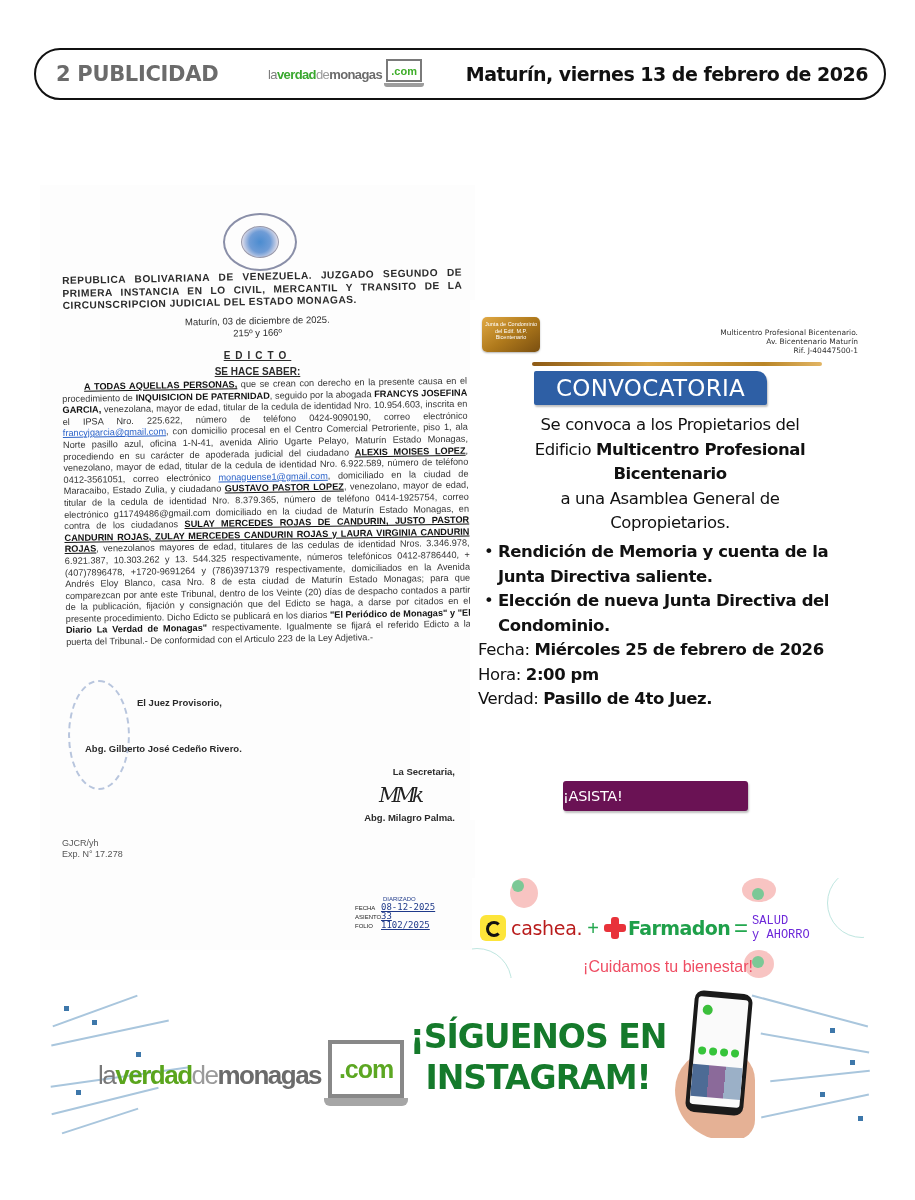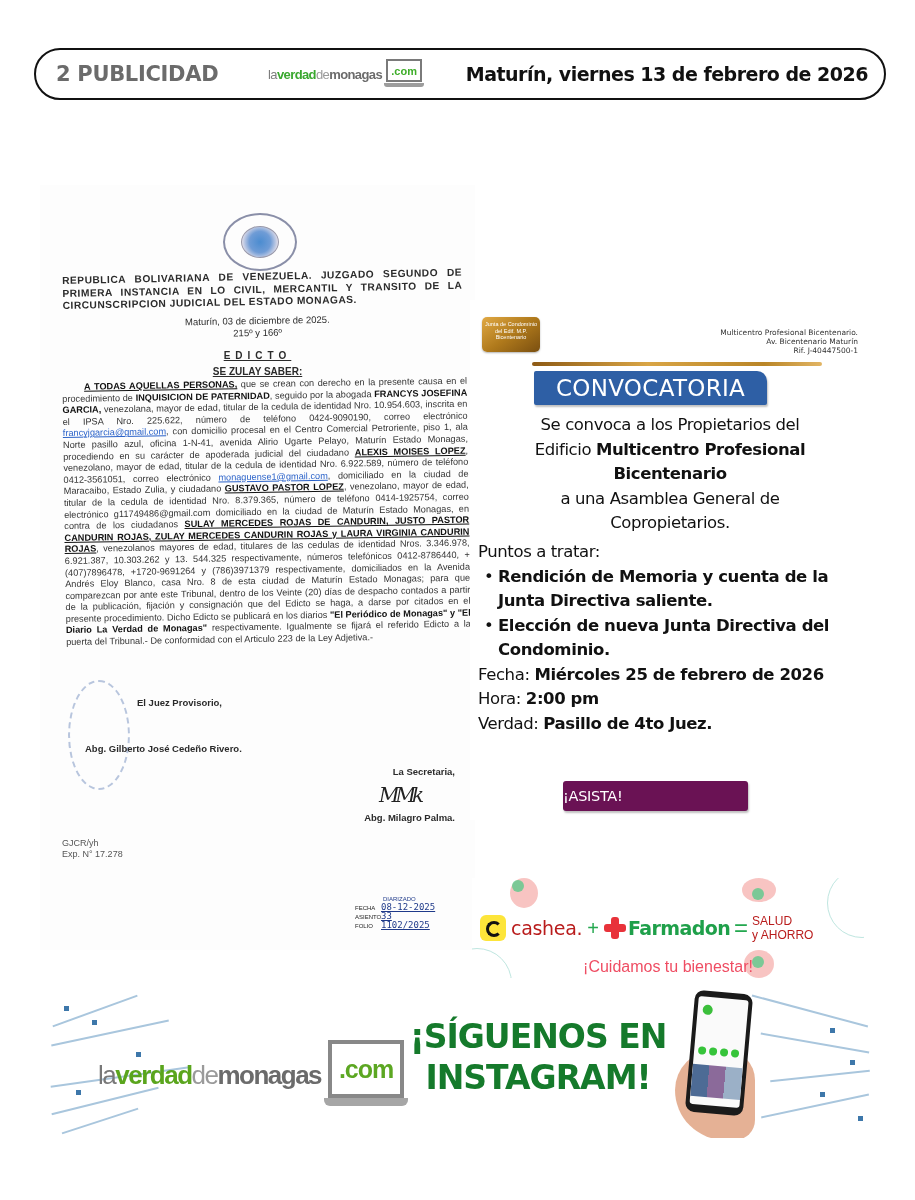--- a/index.html
+++ b/index.html
@@ -109,21 +109,21 @@
   .cashea-row { position: absolute; left: 8px; top: 36px; display: flex; align-items: center; }
   .cashea-logo { width: 26px; height: 26px; background: #fde53a; border-radius: 6px; position: relative; }
   .cashea-logo::after { content: ""; position: absolute; left: 6px; top: 6px; width: 10px; height: 10px; border: 3px solid #111; border-right-color: transparent; border-radius: 50%; }
   .cashea-txt { font-family: "DejaVu Sans", sans-serif; font-size: 19px; margin-left: 5px; color: #b91c1c; letter-spacing: -0.3px; }
   .plus { font-size: 20px; color: #24a84f; margin: 0 5px; }
   .farma-cross { width: 22px; height: 22px; position: relative; }
   .farma-cross::before { content: ""; position: absolute; left: 7px; top: 0; width: 8px; height: 22px; background: #e8323a; border-radius: 3px; }
   .farma-cross::after { content: ""; position: absolute; left: 0; top: 7px; width: 22px; height: 8px; background: #e8323a; border-radius: 3px; }
   .farma-txt { font-family: "DejaVu Sans", sans-serif; font-size: 19px; color: #1fa04a; font-weight: bold; letter-spacing: -0.6px; margin-left: 2px; }
   .eq { font-size: 24px; color: #24a84f; margin: 0 4px; }
-  .salud { font-family: Liberation Sans, sans-serif; font-size: 12px; line-height: 14px; color: #b91c1c; }
+  .salud { font-family: Liberation Mono, monospace; font-size: 12px; line-height: 14px; color: #6d28d9; }
   .cuidamos { position: absolute; left: 0; top: 80px; width: 392px; text-align: center; font-size: 16px; color: #ef4d63; }
 
   
   .ig-banner { position: absolute; left: 50px; top: 980px; width: 820px; height: 158px; background: #fff; overflow: hidden; }
   .circuit { position: absolute; top: 0; height: 158px; width: 150px; }
   .circuit .ln { position: absolute; height: 1.5px; background: #a9c6dd; }
   .circuit .sq { position: absolute; width: 5px; height: 5px; background: #3d77aa; }
   .big-brand { position: absolute; left: 48px; top: 60px; display: flex; align-items: center; }
   .big-brand .la { font-size: 26px; color: #787878; letter-spacing: -1.5px; }
   .big-brand .verdad { font-size: 26px; color: #5aa51d; font-weight: bold; letter-spacing: -1.5px; }
@@ -164,21 +164,21 @@
 <div class="edicto">
   <div class="seal">
       <div class="inner"></div>
     </div>
   <div class="ed-head">REPUBLICA BOLIVARIANA DE VENEZUELA. JUZGADO SEGUNDO DE PRIMERA INSTANCIA EN LO CIVIL, MERCANTIL Y TRANSITO DE LA CIRCUNSCRIPCION JUDICIAL DEL ESTADO MONAGAS.</div>
   <div class="ed-place">
     <div>Maturín, 03 de diciembre de 2025.</div>
     <div>215º y 166º</div>
   </div>
   <div class="ed-title">EDICTO</div>
-  <div class="ed-sub">SE ZULAY SABER:</div>
+  <div class="ed-sub">SE HACE SABER:</div>
   <div class="ed-body">
     <span class="indent"></span><span class="u">A TODAS AQUELLAS PERSONAS,</span><span> que se crean con derecho en la presente causa en el procedimiento de </span><b>INQUISICION DE PATERNIDAD</b><span>, seguido por la abogada </span><b>FRANCYS JOSEFINA GARCIA,</b><span> venezolana, mayor de edad, titular de la cedula de identidad Nro. 10.954.603, inscrita en el IPSA Nro. 225.622, número de teléfono 0424-9090190, correo electrónico </span><a>francyjgarcia@gmail.com</a><span>, con domicilio procesal en el Centro Comercial Petroriente, piso 1, ala Norte pasillo azul, oficina 1-N-41, avenida Alirio Ugarte Pelayo, Maturín Estado Monagas, procediendo en su carácter de apoderada judicial del ciudadano </span><span class="u">ALEXIS MOISES LOPEZ</span><span>, venezolano, mayor de edad, titular de la cedula de identidad Nro. 6.922.589, número de teléfono 0412-3561051, correo electrónico </span><a>monaguense1@gmail.com</a><span>, domiciliado en la ciudad de Maracaibo, Estado Zulia, y ciudadano </span><span class="u">GUSTAVO PASTOR LOPEZ</span><span>, venezolano, mayor de edad, titular de la cedula de identidad Nro. 8.379.365, número de teléfono 0414-1925754, correo electrónico g11749486@gmail.com domiciliado en la ciudad de Maturín Estado Monagas, en contra de los ciudadanos </span><span class="u">SULAY MERCEDES ROJAS DE CANDURIN, JUSTO PASTOR CANDURIN ROJAS, ZULAY MERCEDES CANDURIN ROJAS y LAURA VIRGINIA CANDURIN ROJAS</span><span>, venezolanos mayores de edad, titulares de las cedulas de identidad Nros. 3.346.978, 6.921.387, 10.303.262 y 13. 544.325 respectivamente, números telefónicos 0412-8786440, + (407)7896478, +1720-9691264 y (786)3971379 respectivamente, domiciliados en la Avenida Andrés Eloy Blanco, casa Nro. 8 de esta ciudad de Maturín Estado Monagas; para que comparezcan por ante este Tribunal, dentro de los Veinte (20) días de despacho contados a partir de la publicación, fijación y consignación que del Edicto se haga, a darse por citados en el presente procedimiento. Dicho Edicto se publicará en los diarios </span><b>"El Periódico de Monagas" y "El Diario La Verdad de Monagas"</b><span> respectivamente. Igualmente se fijará el referido Edicto a la puerta del Tribunal.- De conformidad con el Articulo 223 de la Ley Adjetiva.-</span>
   </div>
   <div class="stamp"></div>
   <div class="judge-title">El Juez Provisorio,</div>
   <div class="judge-name">Abg. Gilberto José Cedeño Rivero.</div>
   <div class="sec-title">La Secretaria,</div>
   <div class="signature">MMk</div>
   <div class="sec-name">Abg. Milagro Palma.</div>
   <div class="ref">
@@ -203,21 +203,20 @@
   <div class="gold-rule"></div>
   <div class="conv-banner">CONVOCATORIA</div>
   <div class="conv-intro">
     <div>Se convoca a los Propietarios del</div>
     <div><span>Edificio </span><b>Multicentro Profesional</b></div>
     <div><b>Bicentenario</b></div>
     <div>a una Asamblea General de</div>
     <div>Copropietarios.</div>
   </div>
   <div class="conv-points">
-    <div>Puntos a tratar:</div>
     <ul>
       <li>Rendición de Memoria y cuenta de la Junta Directiva saliente.</li>
       <li>Elección de nueva Junta Directiva del Condominio.</li>
     </ul>
     <div class="row"><span>Fecha: </span><b>Miércoles 25 de febrero de 2026</b></div>
     <div class="row"><span>Hora: </span><b>2:00 pm</b></div>
     <div class="row"><span>Verdad: </span><b>Pasillo de 4to Juez.</b></div>
   </div>
   <div class="asista">¡ASISTA!</div>
 </div>

